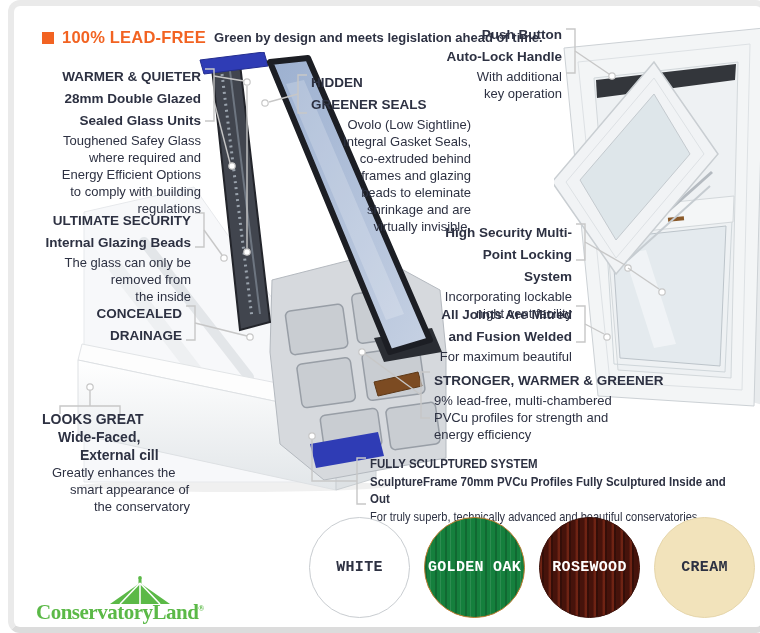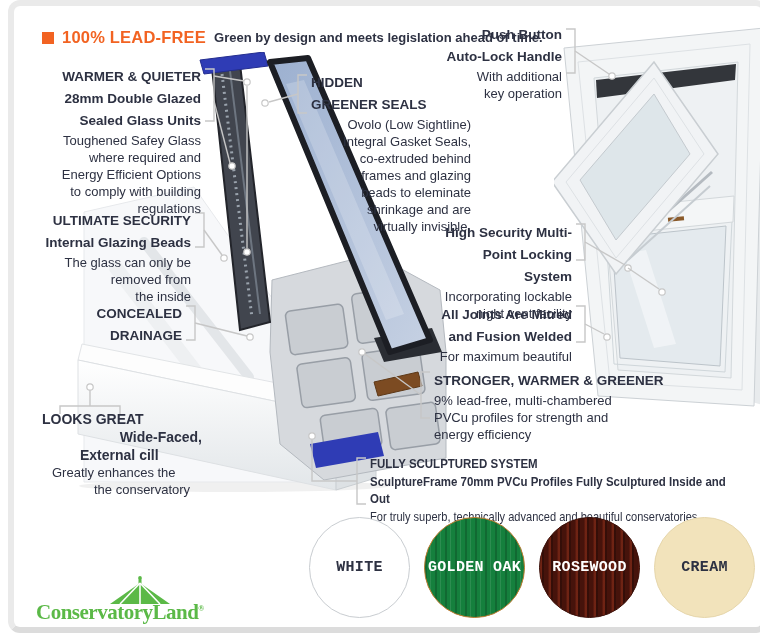--- a/index.html
+++ b/index.html
@@ -29,21 +29,21 @@
   .ml { white-space:pre-line; }
   .co-title { font-weight:bold; font-size:13.5px; line-height:22px; }
   .co-desc  { font-size:13px;   line-height:17px; }
   .ra { text-align:right; }
   .co-warmer    { left:10px;  top:60px;  width:177px; }
   .co-ultimate  { left:10px;  top:204px; width:167px; }
   .co-concealed { left:10px;  top:297px; width:158px; }
   .co-looks     { left:18px;  top:404px; width:170px; }
   .co-looks div { font-size:13px; line-height:17px; }
   .co-looks .b  { font-weight:bold; font-size:14px; line-height:18px; }
-  .lg0{margin-left:10px;} .lg1{margin-left:26px;text-align:right;} .lg2{margin-left:48px;}
+  .lg0{margin-left:10px;} .lg1{margin-left:26px;} .lg2{margin-left:48px;}
   .lg3{margin-left:20px;} .lg4{margin-left:38px;} .lg5{margin-left:62px;}
   .co-hidden    { left:297px; top:66px;  width:160px; }
   .co-hidden .co-desc { text-align:right; }
   .co-push      { left:420px; top:18px;  width:128px; }
   .co-high      { left:420px; top:216px; width:138px; }
   .co-joints    { left:420px; top:298px; width:138px; }
   .co-stronger  { left:420px; top:364px; width:235px; }
   .co-sculpt    { left:356px; top:449px; width:420px; transform:scaleX(.85); transform-origin:left top; }
   .co-sculpt .co-title { line-height:17.5px; }
 
@@ -211,20 +211,21 @@
   </div>
   <div class="co co-concealed ra">
     <div class="co-title ml">CONCEALED
 DRAINAGE</div>
   </div>
   <div class="co co-looks">
     <div class="b lg0">LOOKS GREAT</div>
     <div class="b lg1">Wide-Faced,</div>
     <div class="b lg2">External cill</div>
     <div class="lg3">Greatly enhances the</div>
+    <div class="lg4">smart appearance of</div>
     <div class="lg5">the conservatory</div>
   </div>
 
   <div class="co co-hidden">
     <div class="co-title ml">HIDDEN
 GREENER SEALS</div>
     <div class="co-desc ml">Ovolo (Low Sightline)
 Integral Gasket Seals,
 co-extruded behind
 frames and glazing

